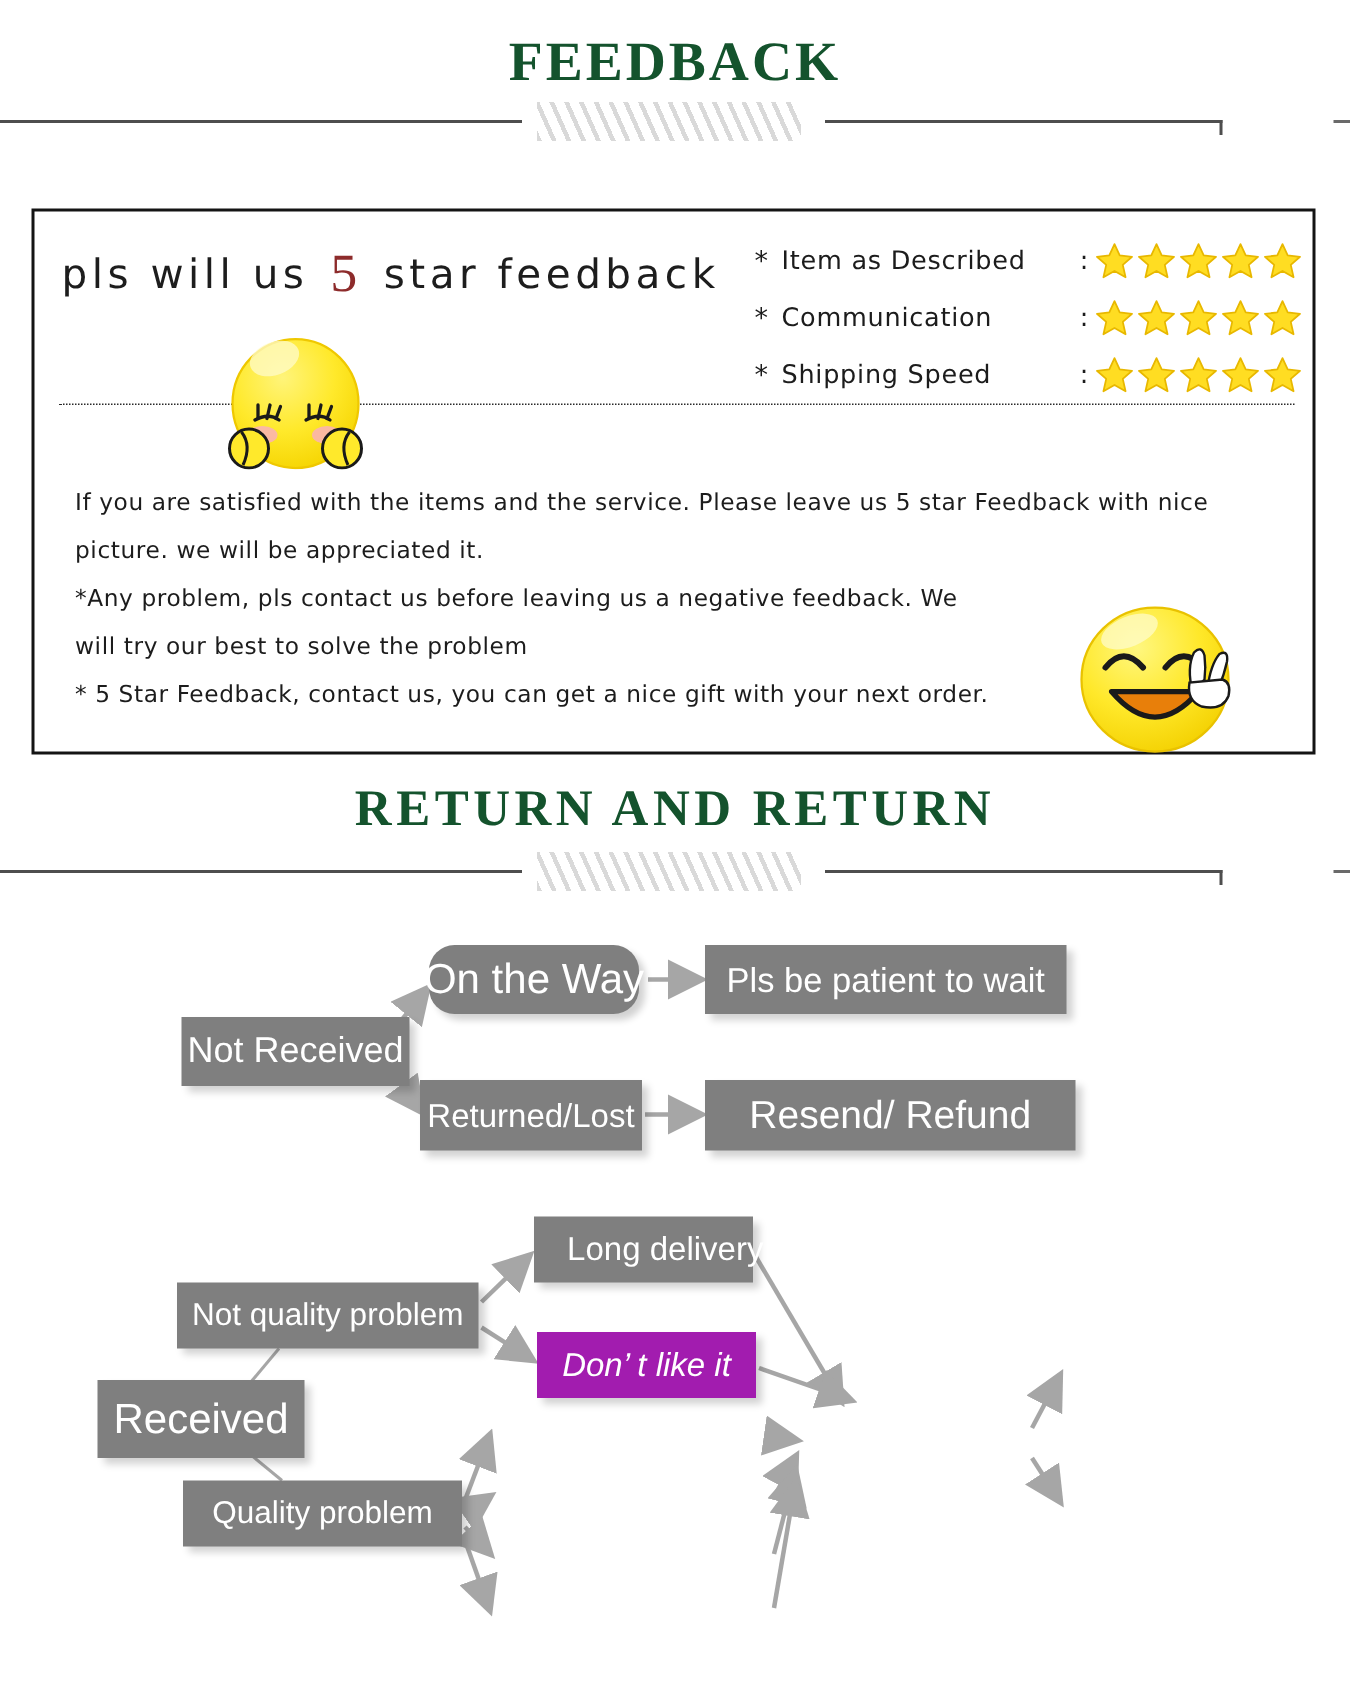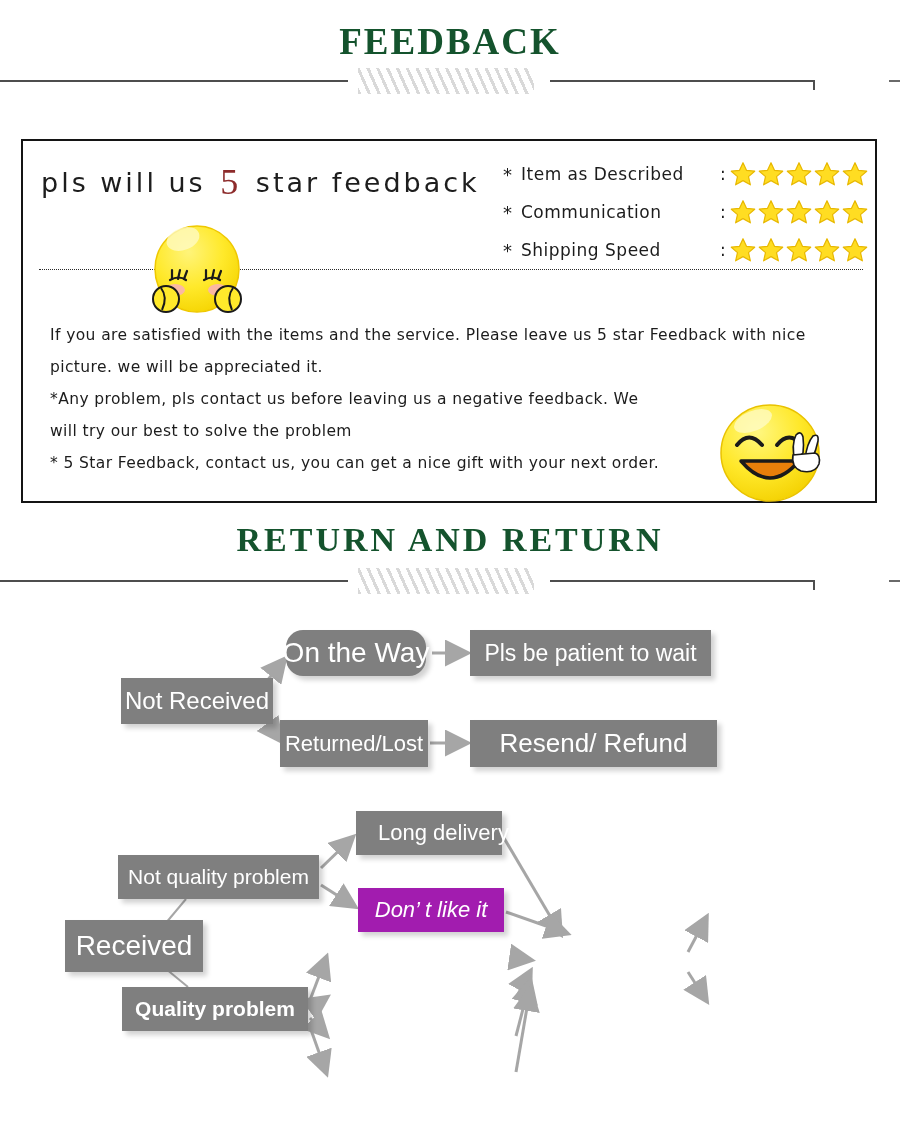--- a/index.html
+++ b/index.html
@@ -294,18 +294,18 @@
         <path d="M160,364 L188,387"></path>
       </g>
     </svg>
   <div class="node" style="left: 104px; top: 78px; width: 152px; height: 46px; font-size: 24px; background: rgb(127, 127, 127); color: rgb(255, 255, 255); margin-left: 17px;">Not Received</div>
       <div class="node" style="left: 286px; top: 30px; width: 140px; height: 46px; font-size: 28px; background: rgb(127, 127, 127); color: rgb(255, 255, 255); border-radius: 17px;">On the Way</div>
       <div class="node" style="left: 470px; top: 30px; width: 241px; height: 46px; font-size: 23px; background: rgb(127, 127, 127); color: rgb(255, 255, 255);">Pls be patient to wait</div>
       <div class="node" style="left: 280px; top: 120px; width: 148px; height: 47px; font-size: 22px; background: rgb(127, 127, 127); color: rgb(255, 255, 255);">Returned/Lost</div>
       <div class="node" style="left: 470px; top: 120px; width: 247px; height: 47px; font-size: 26px; background: rgb(127, 127, 127); color: rgb(255, 255, 255);">Resend/ Refund</div>
       <div class="node" style="left: 21px; top: 320px; width: 138px; height: 52px; font-size: 28px; background: rgb(127, 127, 127); color: rgb(255, 255, 255); margin-left: 44px;">Received</div>
       <div class="node" style="left: 118px; top: 255px; width: 201px; height: 44px; font-size: 21px; background: rgb(127, 127, 127); color: rgb(255, 255, 255);">Not quality problem</div>
-      <div class="node" style="left: 122px; top: 387px; width: 186px; height: 44px; font-size: 21px; background: rgb(127, 127, 127); color: rgb(255, 255, 255); font-weight: bold;">Quality problem</div>
+      <div class="node" style="left: 122px; top: 387px; width: 186px; height: 44px; font-size: 21px; background: rgb(127, 127, 127); color: rgb(255, 255, 255);">Quality problem</div>
       <div class="node" style="left: 356px; top: 211px; width: 146px; height: 44px; font-size: 22px; background: rgb(127, 127, 127); color: rgb(255, 255, 255); padding-left: 29px;">Long delivery</div>
       <div class="node" style="left: 358px; top: 288px; width: 146px; height: 44px; font-size: 22px; background: #a21caf; color: rgb(255, 255, 255); font-style: italic;">Don’  t like it</div>
     </div>
 
 </div>
 
 </body></html>

